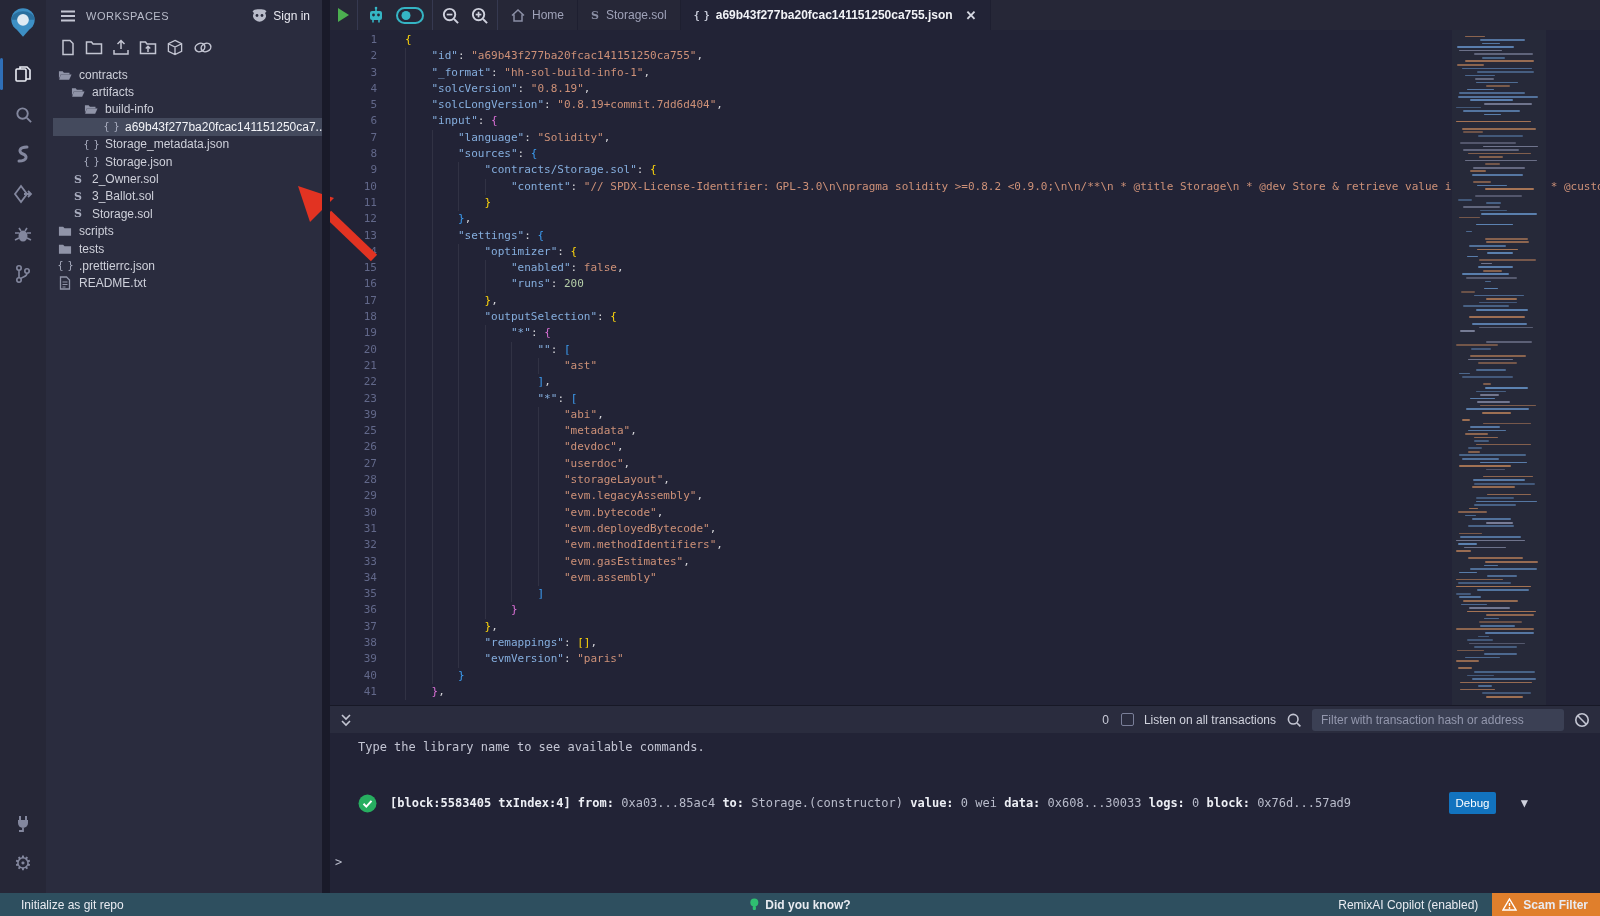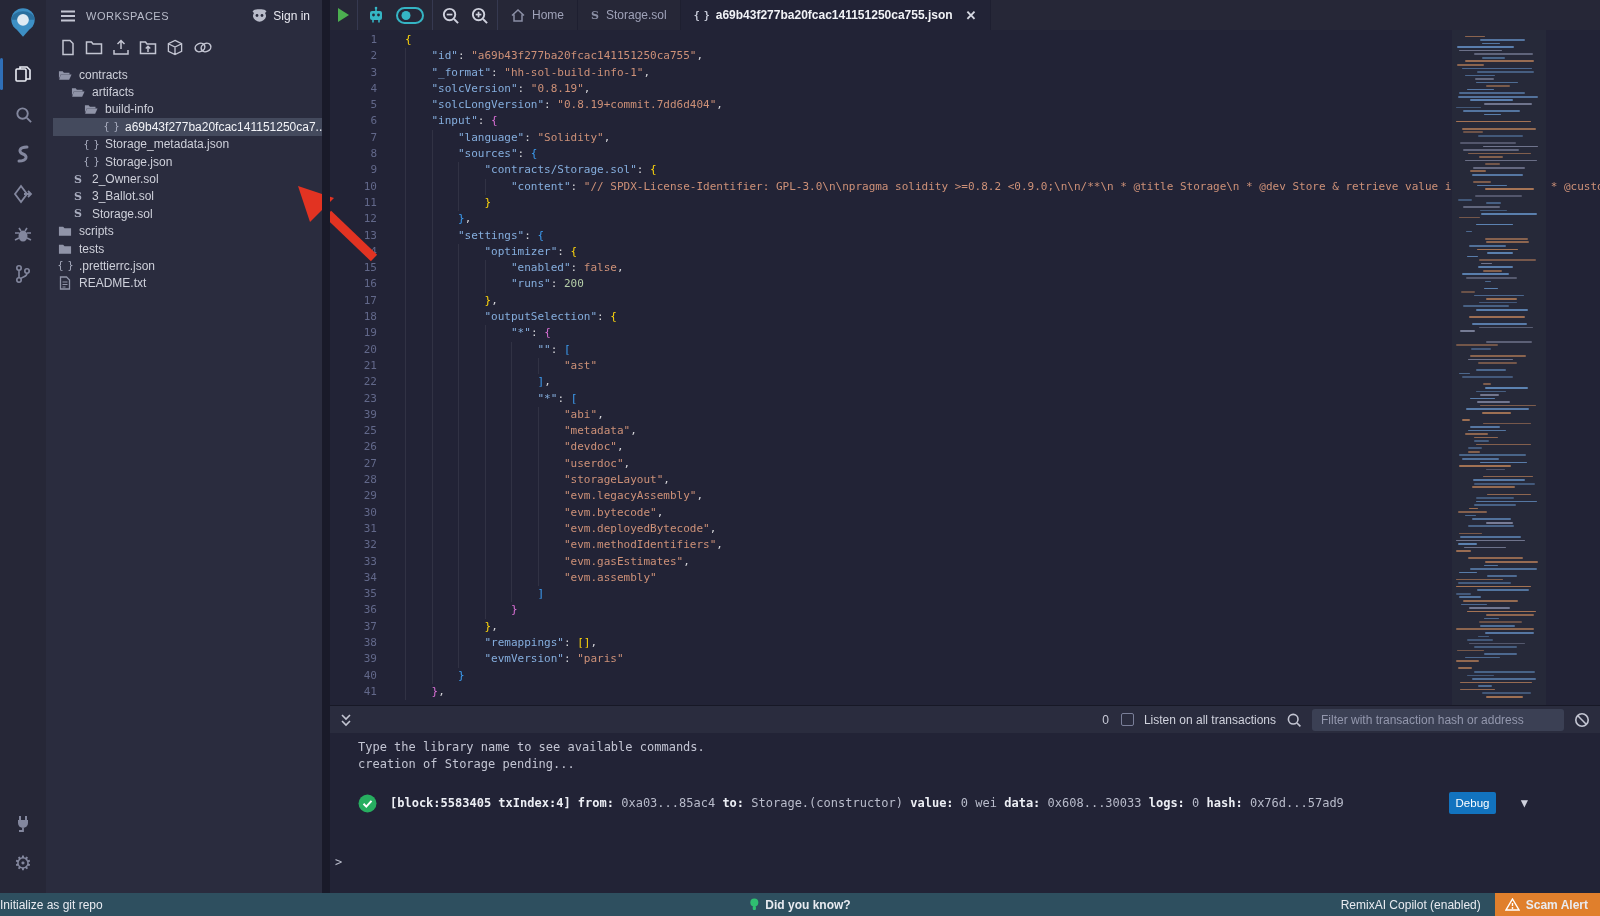--- a/index.html
+++ b/index.html
@@ -83,21 +83,21 @@
   .tx-text { margin-left:13px; white-space:nowrap; color:#b9bccb; }
   .tx-text b { color:#eceef4; }
   .debug-btn { position:absolute; right:104px; top:4px; width:47px; height:22px; background:#1273bf; color:#fff;
                border:none; border-radius:2px; font-size:11.5px; font-family:"Liberation Sans",sans-serif; }
   .tx-chev { position:absolute; right:72px; top:8px; color:#cfd1dd; font-size:12px; }
   .prompt { position:absolute; left:5px; top:122px; color:#b9bccb; }
 
   
   .statusbar { position:absolute; left:0; bottom:0; width:1600px; height:23px; background:#2e4f5f;
                display:flex; align-items:center; font-size:12px; color:#e9ebf1; z-index:10; }
-  .sb-left { margin-left:0; }
+  .sb-left { margin-left:21px; }
   .sb-center { position:absolute; left:50%; transform:translateX(-50%); display:flex; align-items:center; gap:6px; white-space:nowrap; }
   .sb-right { margin-left:auto; display:flex; align-items:center; height:38px; }
   .copilot { margin-right:14px; }
   .scam { background:#e07f2c; height:23px; display:flex; align-items:center; gap:6px; padding:0 12px 0 10px; font-weight:bold; }
   svg { display:block; }
 </style>
 </head>
 <body>
 
 <div class="iconbar">
@@ -552,27 +552,26 @@
       <input class="filter-input" placeholder="Filter with transaction hash or address" style="">
       <svg width="16" height="16" viewBox="0 0 16 16">
         <circle cx="8" cy="8" r="6.2" fill="none" stroke="#c3c5d2" stroke-width="1.6"></circle>
         <line x1="3.8" y1="3.8" x2="12.2" y2="12.2" stroke="#c3c5d2" stroke-width="1.6"></line>
       </svg>
     </div>
   </div>
 
   <div class="terminal">
     <div class="term-line">Type the library name to see available commands.</div>
-    <div class="term-line">creation of Storage pending...</div>
     <div class="tx-row">
       <svg class="tx-check" width="19" height="19" viewBox="0 0 19 19">
         <circle cx="9.5" cy="9.5" r="9" fill="#27ae60"></circle>
         <path d="M5.5 9.8 L8.3 12.6 L13.5 6.8" fill="none" stroke="#fff" stroke-width="2"></path>
       </svg>
-      <span class="tx-text"><b>[block:5583405 txIndex:4]</b> <b>from:</b> <span>0xa03...85ac4</span> <b>to:</b> <span>Storage.(constructor)</span> <b>value:</b> <span>0 wei</span> <b>data:</b> <span>0x608...30033</span> <b>logs:</b> <span>0</span> <b>hash:</b> <span>0x76d...57ad9</span></span>
+      <span class="tx-text"><b>[block:5583405 txIndex:4]</b> <b>from:</b> <span>0xa03...85ac4</span> <b>to:</b> <span>Storage.(constructor)</span> <b>value:</b> <span>0 wei</span> <b>data:</b> <span>0x608...30033</span> <b>logs:</b> <span>0</span> <b>block:</b> <span>0x76d...57ad9</span></span>
       <button class="debug-btn">Debug</button>
       <span class="tx-chev">▼</span>
     </div>
     <div class="prompt">&gt;</div>
   </div>
 </div>
 
 <div class="statusbar">
   <span class="sb-left">Initialize as git repo</span>
   <span class="sb-center">
@@ -583,16 +582,16 @@
     <b>Did you know?</b>
   </span>
   <span class="sb-right">
     <span class="copilot">RemixAI Copilot (enabled)</span>
     <span class="scam">
       <svg width="15" height="13" viewBox="0 0 15 13">
         <path d="M7.5 1 L14 12 H1 Z" fill="none" stroke="#fff" stroke-width="1.4"></path>
         <line x1="7.5" y1="5" x2="7.5" y2="8" stroke="#fff" stroke-width="1.4"></line>
         <circle cx="7.5" cy="10" r=".9" fill="#fff"></circle>
       </svg>
-      <span>Scam Alert</span>
+      <span>Scam Filter</span>
     </span>
   </span>
 </div>
 
 </body></html>

